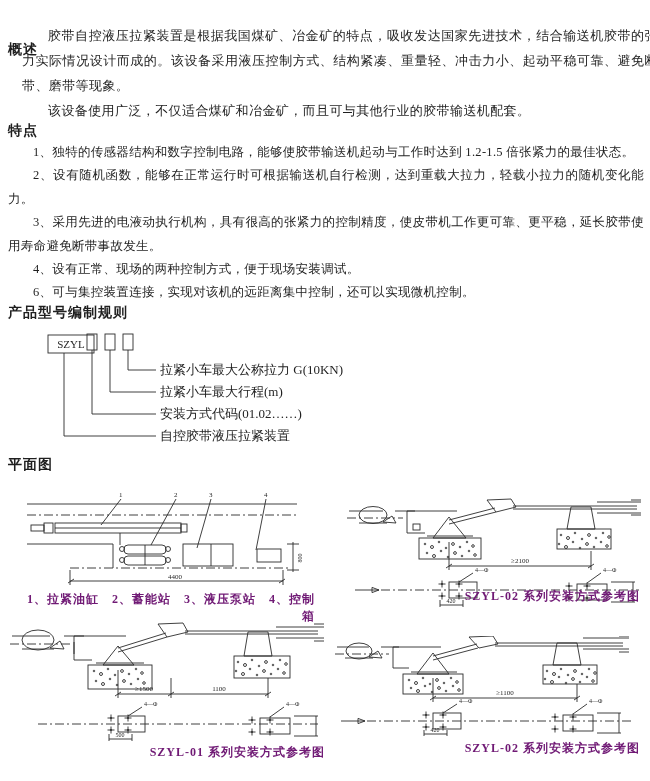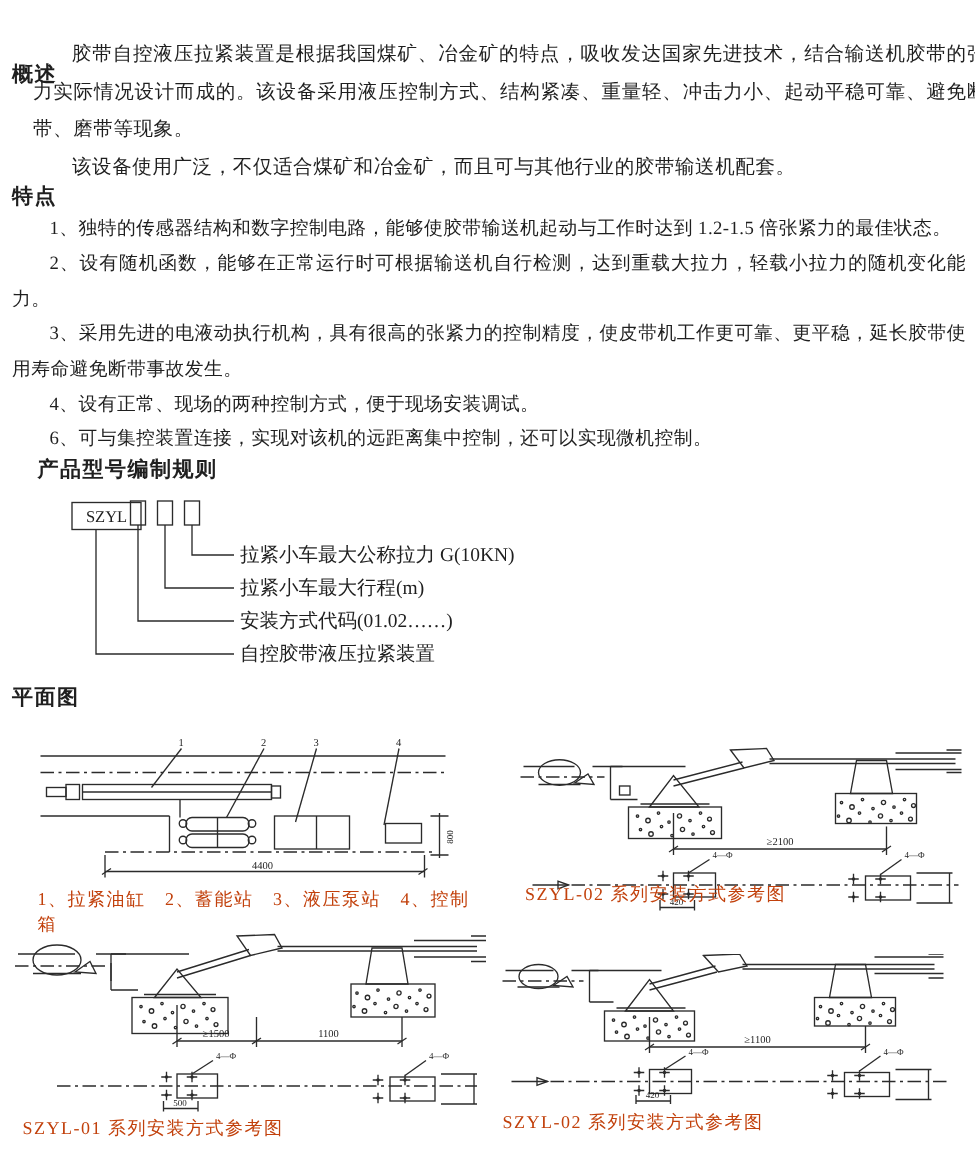--- a/index.html
+++ b/index.html
@@ -7,21 +7,21 @@
         font-family:"Liberation Serif","DejaVu Serif",serif;overflow:hidden;}
   .heading{position:absolute;left:8px;font-family:"DejaVu Sans","Liberation Sans",sans-serif;
            font-weight:bold;font-size:14px;letter-spacing:1px;}
   .para{position:absolute;left:8px;width:636px;font-size:13px;line-height:25px;
         text-align:justify;letter-spacing:0.4px;margin-left:14px;}
   .para p{margin:0;text-indent:2em;}
   .featlist{position:absolute;left:8px;top:141px;width:636px;font-size:12.5px;
             line-height:23.4px;text-align:justify;letter-spacing:0.3px;}
   .featlist p{margin:0;text-indent:2em;}
   .drawing{position:absolute;}
-  .caption{position:absolute;text-align:left;font-size:12px;letter-spacing:1px;color:#c2410c;}
+  .caption{position:absolute;text-align:right;font-size:12px;letter-spacing:1px;color:#701a75;font-weight:bold;}
   
   svg .ln path,svg .ln rect,svg .ln circle,svg .ln ellipse,svg .ln polygon,svg .ln line
       {stroke:#2b2b2b;stroke-width:0.9;fill:none;}
   svg .cl{stroke-dasharray:9 3 2 3;stroke-width:0.7;}
   svg .thin{stroke-width:0.6;}
   svg .dotf{fill:#444;stroke:none;}
   svg .solidf{fill:#2b2b2b;stroke:none;}
   svg text{font-family:"Liberation Serif","DejaVu Serif",serif;font-size:7px;fill:#1f1f1f;
            letter-spacing:0;}
   svg text.big{font-size:11px;}
@@ -41,21 +41,21 @@
 
   <div class="heading" style="top:122px;text-align:right;">特点</div>
   <div class="featlist">
     <p>1、独特的传感器结构和数字控制电路，能够使胶带输送机起动与工作时达到 1.2-1.5 倍张紧力的最佳状态。</p>
     <p>2、设有随机函数，能够在正常运行时可根据输送机自行检测，达到重载大拉力，轻载小拉力的随机变化能力。</p>
     <p>3、采用先进的电液动执行机构，具有很高的张紧力的控制精度，使皮带机工作更可靠、更平稳，延长胶带使用寿命避免断带事故发生。</p>
     <p>4、设有正常、现场的两种控制方式，便于现场安装调试。</p>
     <p>6、可与集控装置连接，实现对该机的远距离集中控制，还可以实现微机控制。</p>
   </div>
 
-  <div class="heading" style="top:304px;margin-left:17px;">产品型号编制规则</div>
+  <div class="heading" style="top:304px;">产品型号编制规则</div>
   <svg class="drawing" style="left:8px;top:326px;" width="634" height="126" viewBox="0 0 634 126">
     <g class="ln">
       <rect x="40" y="9" width="46" height="18"></rect>
       <rect x="79" y="8" width="10" height="16"></rect>
       <rect x="97" y="8" width="10" height="16"></rect>
       <rect x="115" y="8" width="10" height="16"></rect>
       <path d="M120,24 V44 H148"></path>
       <path d="M102,24 V66 H148"></path>
       <path d="M84,24 V88 H148"></path>
       <path d="M56,27 V110 H148"></path>

